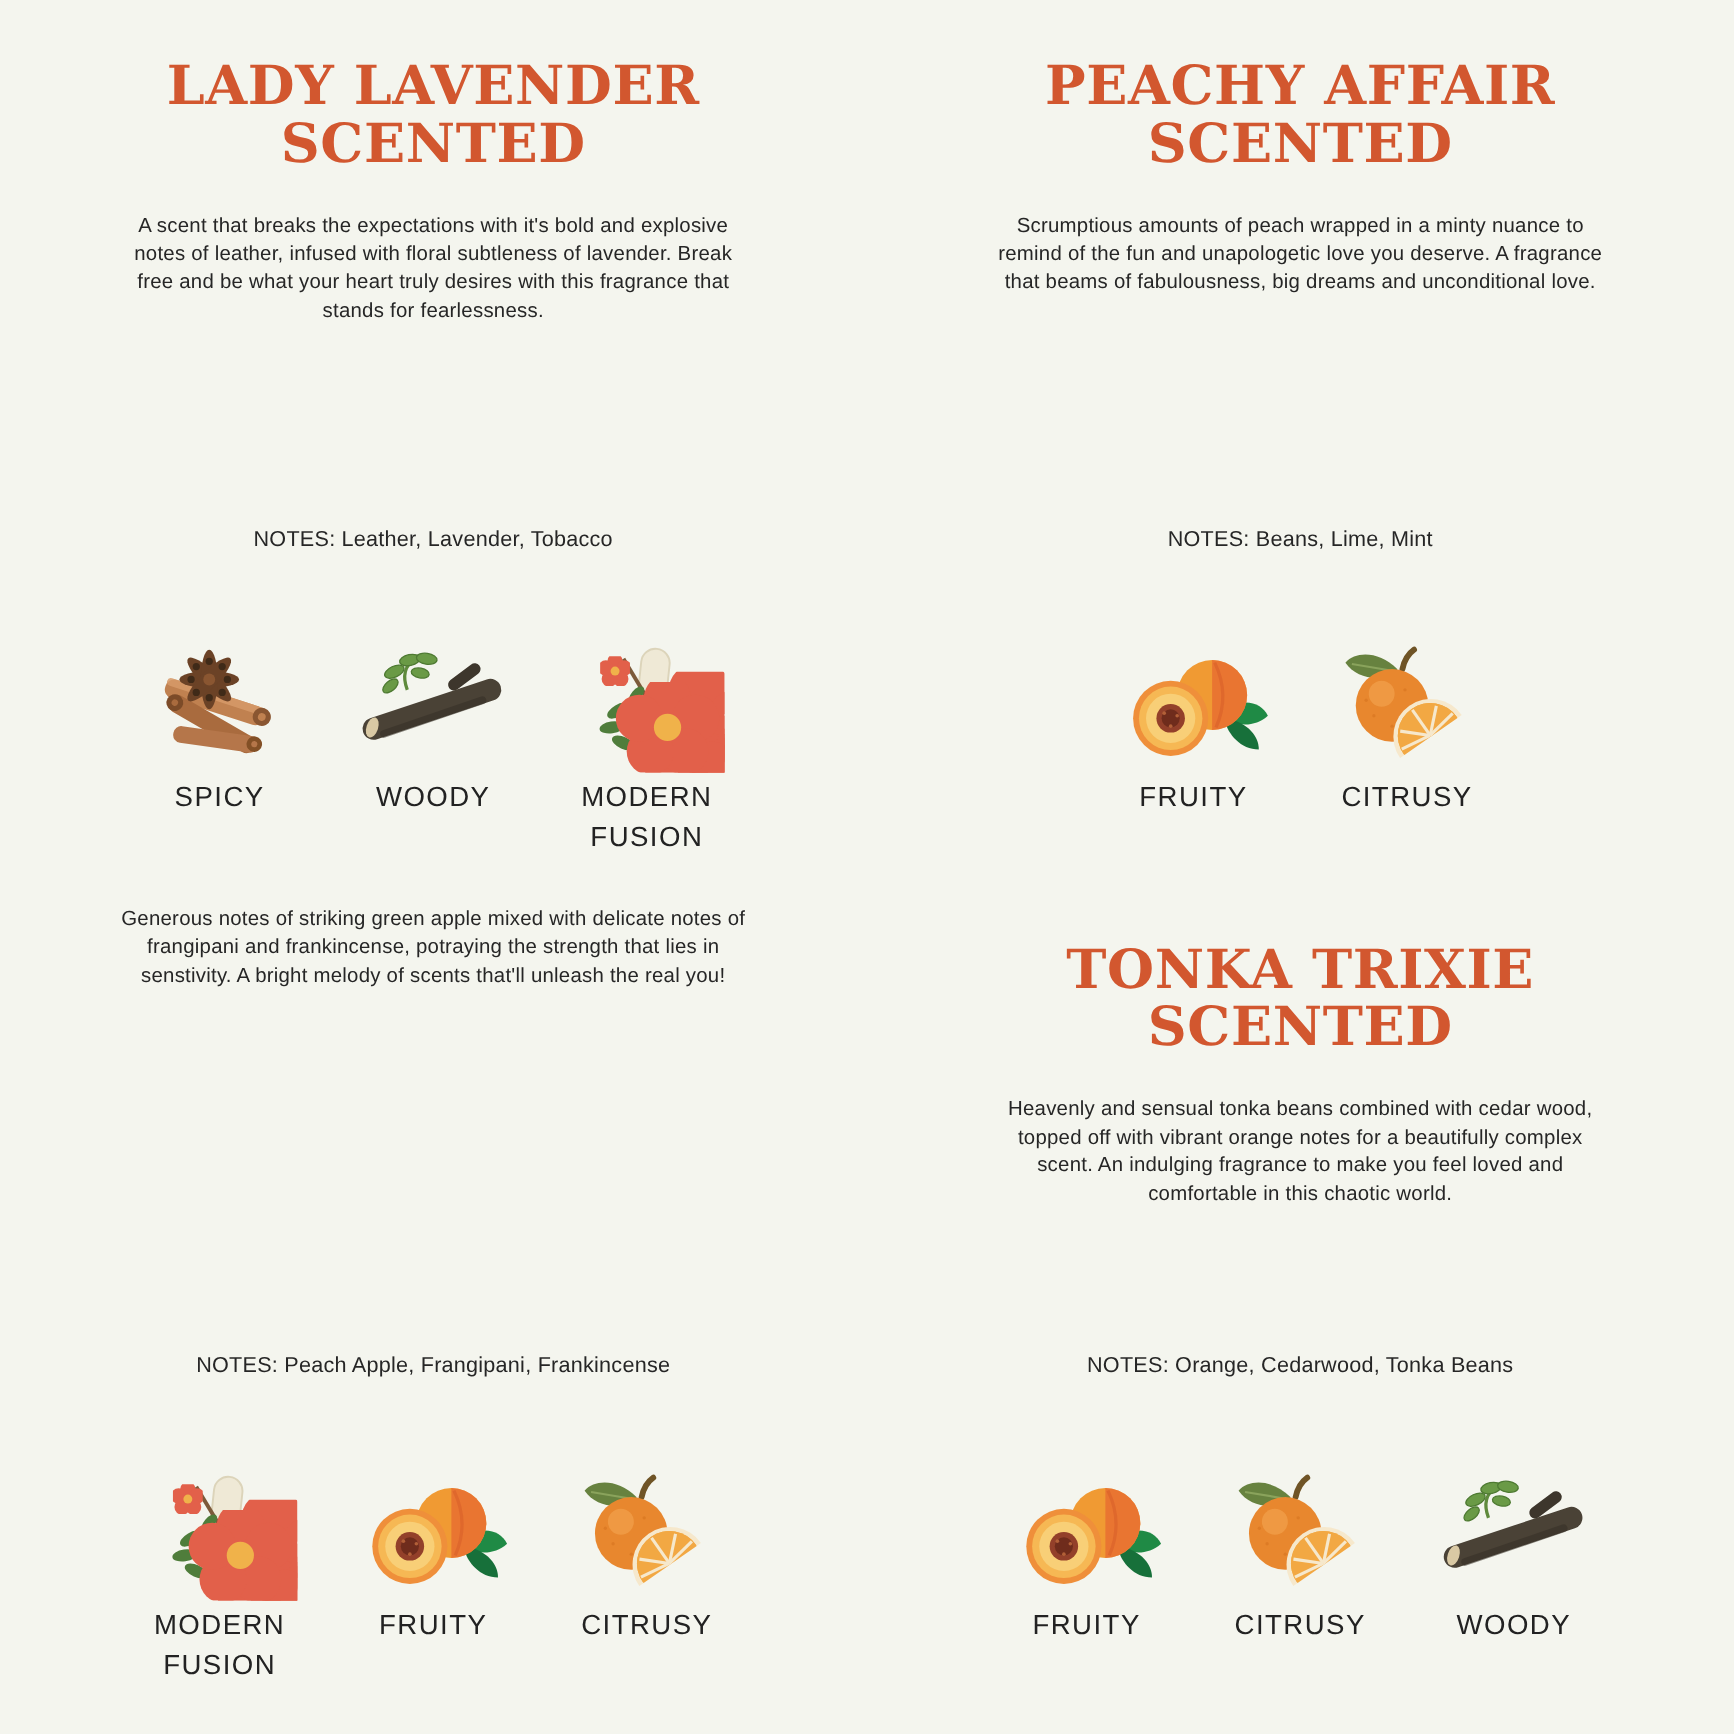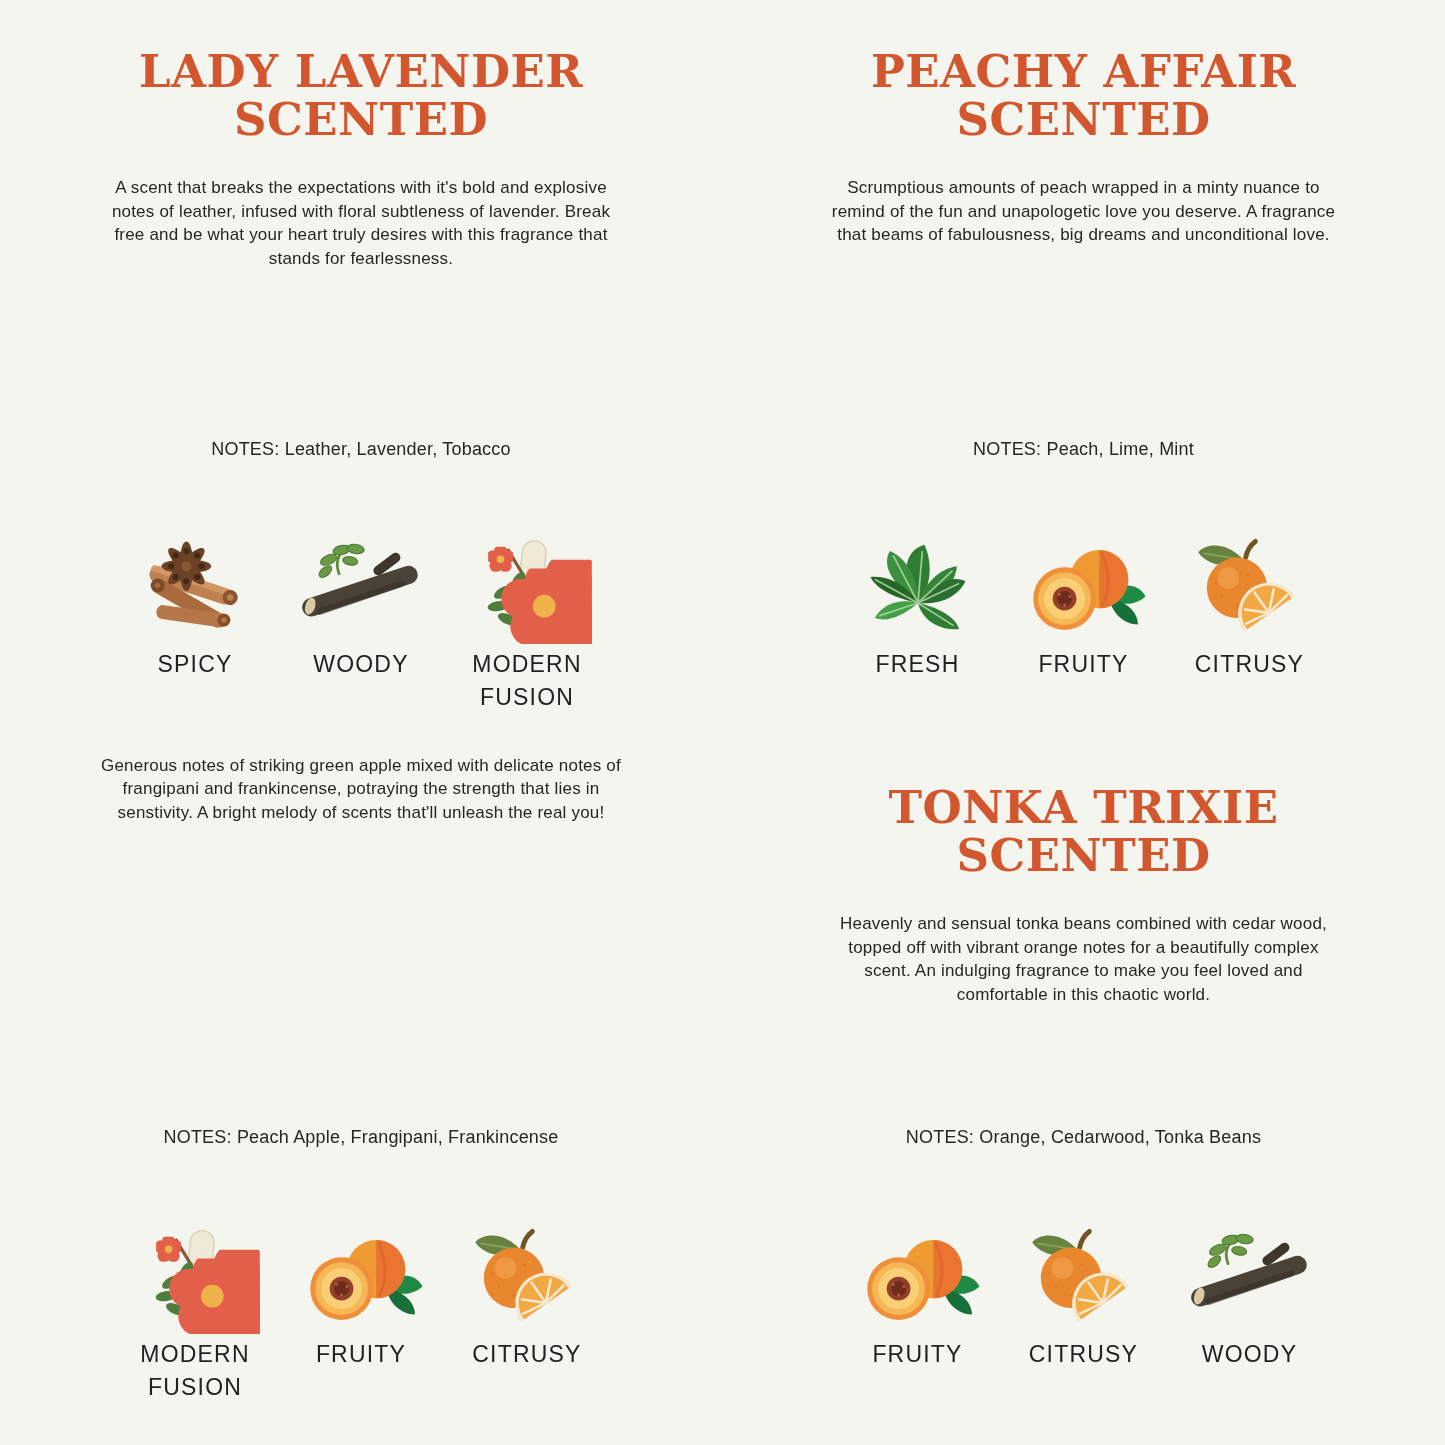--- a/index.html
+++ b/index.html
@@ -48,21 +48,21 @@
     line-height: 1.5;
     letter-spacing: 0.2px;
   }
   .row2 .notes { top: 402px; }
   .profiles {
     position: absolute;
     top: 536px; left: 0; right: 0;
     display: flex;
     justify-content: center;
     align-items: flex-start;
-    gap: 14px;
+    gap: 26px;
   }
   .row2 .profiles { top: 504px; }
   .profile { width: 152px; }
   .picon { width: 130px; height: 108px; display: block; margin: 0 auto; }
   .plabel {
     margin-top: 4px;
     font-size: 23px;
     letter-spacing: 1.2px;
     line-height: 1.45;
     color: #222;
@@ -261,28 +261,22 @@
       </div>
     </div>
   </section>
 
   <section class="card row1">
     <h2 class="title">
       <span class="tline">PEACHY AFFAIR</span>
       <span class="tline">SCENTED</span>
     </h2>
     <p class="desc">Scrumptious amounts of peach wrapped in a minty nuance to remind of the fun and unapologetic love you deserve. A fragrance that beams of fabulousness, big dreams and unconditional love.</p>
-    <p class="notes">NOTES: Peach, Lime, Mint</p>
+    <p class="notes">NOTES: Beans, Lime, Mint</p>
     <div class="profiles">
-      <div class="profile">
-        <svg class="picon" viewBox="0 0 120 100">
-            <use href="#mint-leaves-icon"></use>
-          </svg>
-        <div class="plabel">FRESH</div>
-      </div>
       <div class="profile">
         <svg class="picon" viewBox="0 0 120 100">
             <use href="#peach-icon"></use>
           </svg>
         <div class="plabel">FRUITY</div>
       </div>
       <div class="profile">
         <svg class="picon" viewBox="0 0 120 100">
             <use href="#orange-slice-icon"></use>
           </svg>

